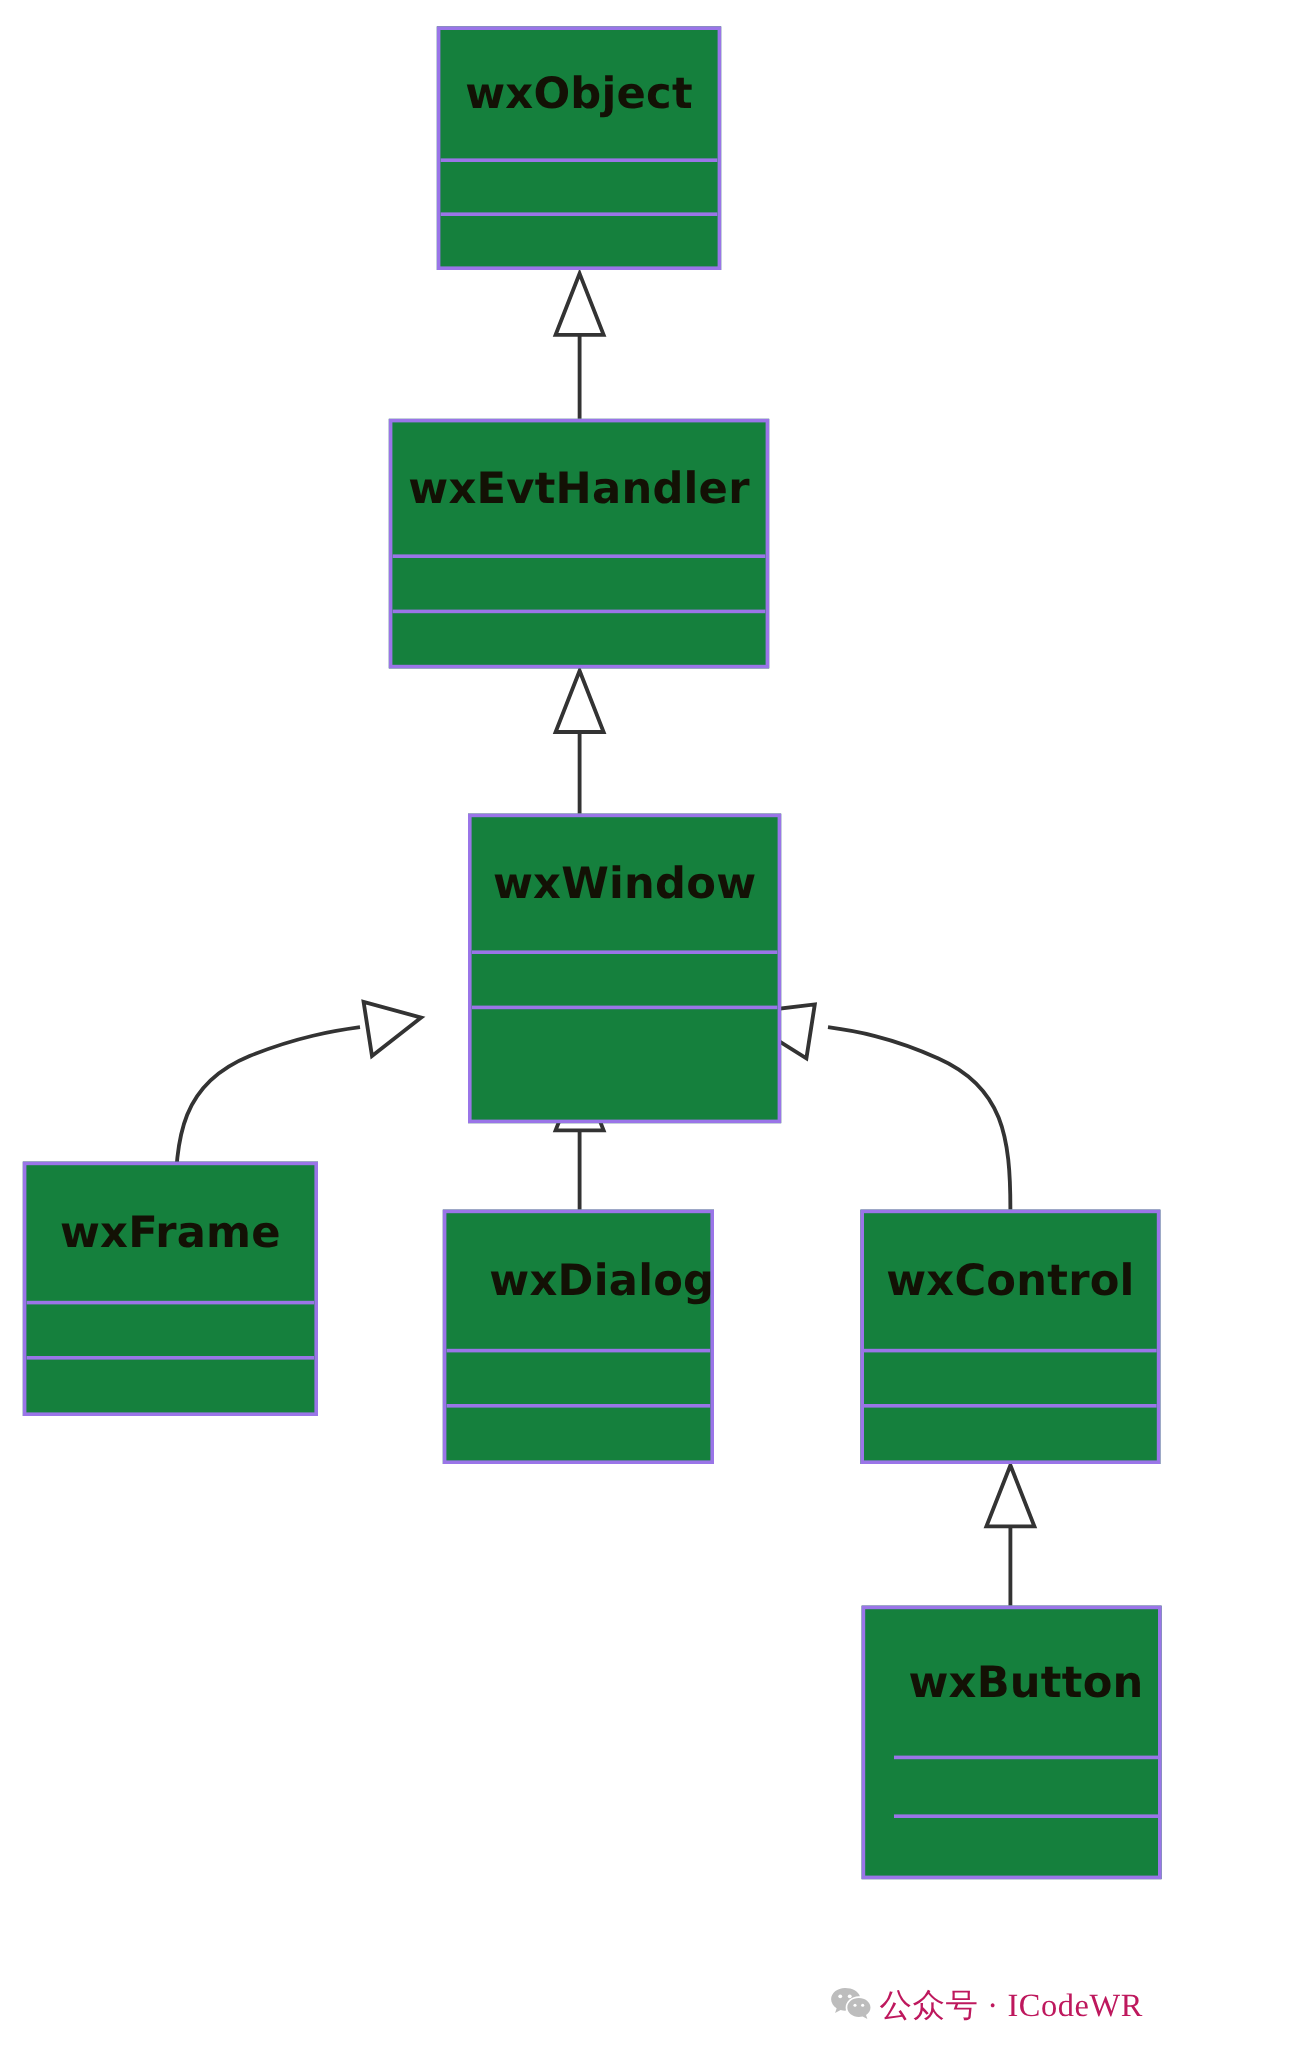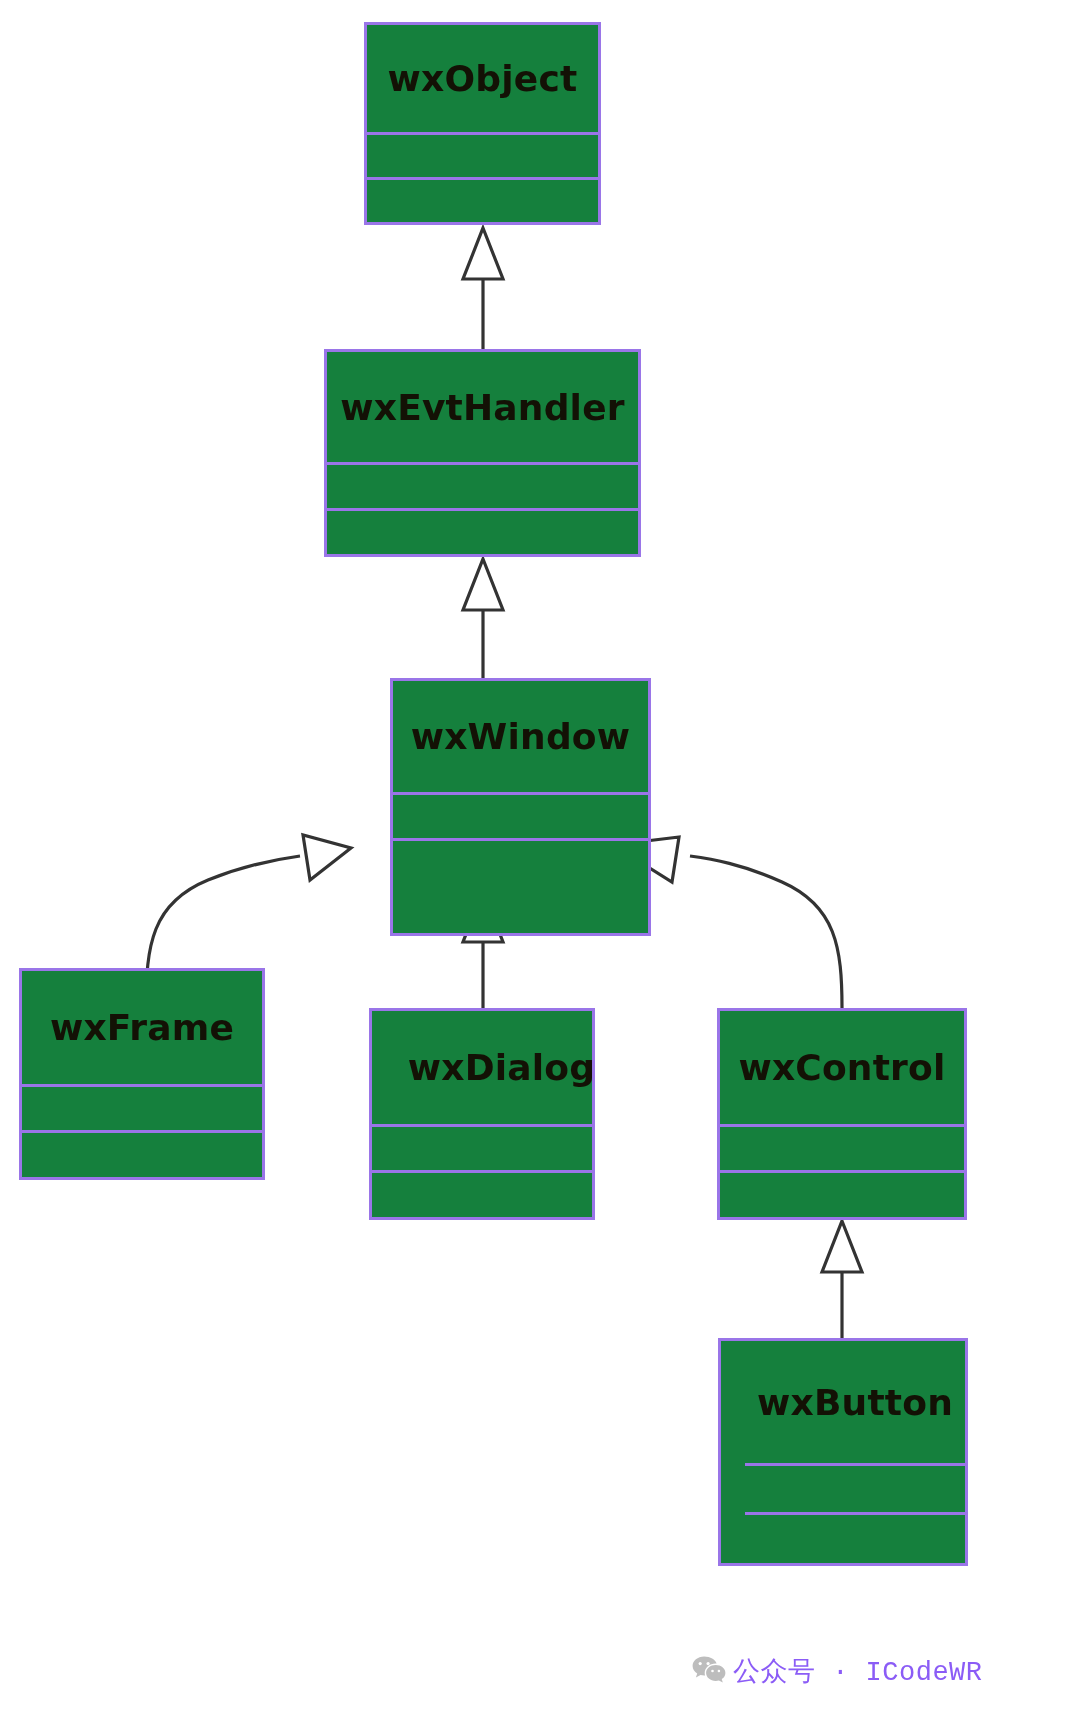--- a/index.html
+++ b/index.html
@@ -57,23 +57,23 @@
   }
   .watermark {
     position: absolute;
     display: flex;
     align-items: center;
     gap: 7px;
     white-space: nowrap;
     pointer-events: none;
   }
   .watermark-label {
-    color: #8b5cf6;
+    color: #be185d;
     font-size: 27px;
-    font-family: Liberation Mono, monospace;
+    font-family: Liberation Serif, serif;
     letter-spacing: 0.5px;
   }
   .wechat-icon {
     display: block;
   }
 </style>
 </head>
 <body>
 
 <div id="diagram-canvas">

